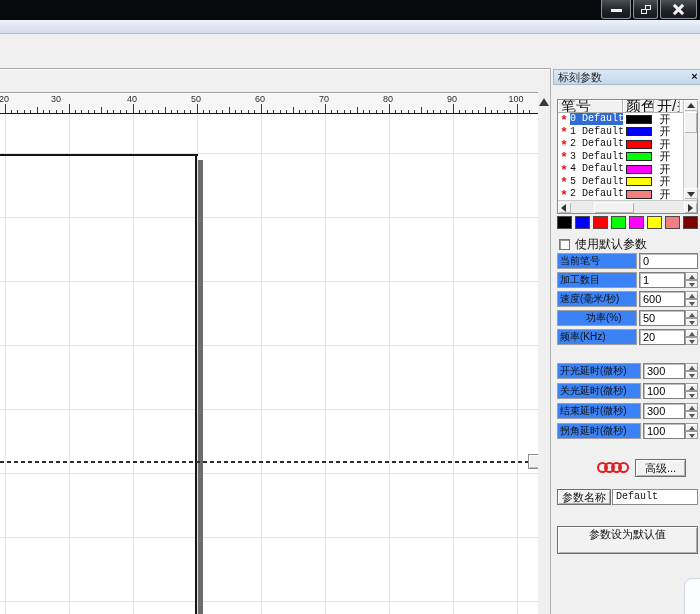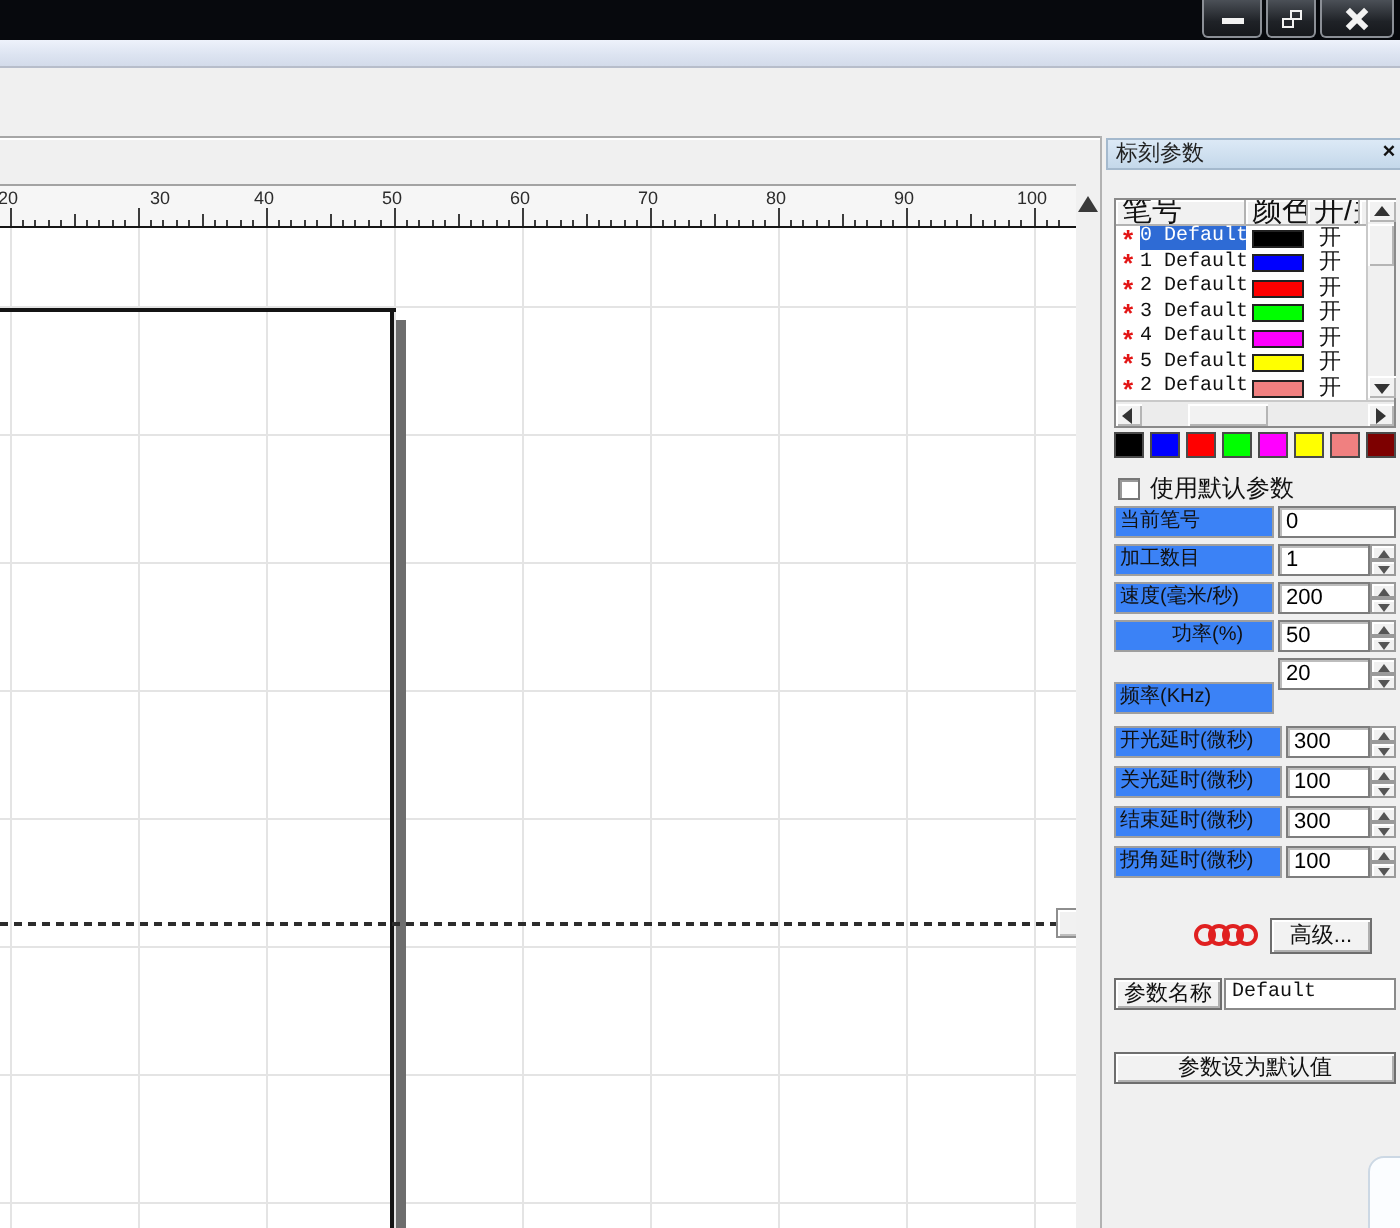--- a/index.html
+++ b/index.html
@@ -129,21 +129,21 @@
   .ring { position:absolute; top:0; width:11px; height:11px; border:2px solid #e02020; border-radius:50%; }
   .btn3d { background:#f2f2f2; border:1px solid #6e6e6e;
     box-shadow:inset 1px 1px 0 #ffffff, inset -1px -1px 0 #b0b0b0;
     font-size:11px; color:#111; text-align:center; cursor:default; }
   #adv-btn { position:absolute; left:84px; top:391px; width:51px; height:18px; line-height:16px; }
   #pname-btn { position:absolute; left:6px; top:421px; width:54px; height:16px; line-height:14px; }
   #pname-field { position:absolute; left:61px; top:421px; width:86px; height:16px;
     background:#fff; border:1px solid #8a8a8a; font-family:"Liberation Mono", monospace;
     font-size:10px; line-height:14px; padding-left:3px; }
   #lib-btn { position:absolute; left:6px; top:440px; width:141px; height:16px; line-height:14px; }
-  #setdef-btn { position:absolute; left:6px; top:458px; width:141px; height:16px; line-height:14px; }
+  #setdef-btn { position:absolute; left:6px; top:458px; width:141px; height:28px; line-height:14px; }
   #corner-box { position:absolute; left:133px; top:510px; width:20px; height:40px;
     background:#fbfdff; border:1px solid #ccd8e4; border-radius:8px 0 0 0; }
 </style>
 </head>
 <body>
 
 <div id="stage">
 
   <div class="abs" id="titlebar">
     <div class="winbtns">
@@ -243,21 +243,21 @@
       <span class="tick" style="left: 478.1px; height: 3px;"></span>
       <span class="tick" style="left: 484.5px; height: 6px;"></span>
       <span class="tick" style="left: 490.9px; height: 3px;"></span>
       <span class="tick" style="left: 497.3px; height: 3px;"></span>
       <span class="tick" style="left: 503.7px; height: 3px;"></span>
       <span class="tick" style="left: 510.1px; height: 3px;"></span>
       <span class="tick" style="left: 516.5px; height: 9px;"></span>
       <span class="tick" style="left: 522.9px; height: 3px;"></span>
       <span class="tick" style="left: 529.3px; height: 3px;"></span>
       <span class="rlabel" style="left: 4px;">20</span>
-      <span class="rlabel" style="left: 80px;">30</span>
+      <span class="rlabel" style="left: 56px;">30</span>
       <span class="rlabel" style="left: 132px;">40</span>
       <span class="rlabel" style="left: 196px;">50</span>
       <span class="rlabel" style="left: 260px;">60</span>
       <span class="rlabel" style="left: 324px;">70</span>
       <span class="rlabel" style="left: 388px;">80</span>
       <span class="rlabel" style="left: 452px;">90</span>
       <span class="rlabel" style="left: 516px;">100</span>
     </div>
 
   <div class="abs" id="canvas">
@@ -372,21 +372,21 @@
             <div class="spinbtn u">
               <span class="t"></span>
             </div>
             <div class="spinbtn d">
               <span class="t"></span>
             </div>
           </div>
         </div>
         <div class="paramrow" style="top: 223px;">
           <div class="plabel" style="width: 80px;">速度(毫米/秒)</div>
-          <div class="pfield" style="left: 82px; width: 46px;">200</div>
+          <div class="pfield" style="left: 82px; width: 46px;">600</div>
           <div class="spin" style="left: 128px;">
             <div class="spinbtn u">
               <span class="t"></span>
             </div>
             <div class="spinbtn d">
               <span class="t"></span>
             </div>
           </div>
         </div>
         <div class="paramrow" style="top: 242px;">
@@ -395,21 +395,21 @@
           <div class="spin" style="left: 128px;">
             <div class="spinbtn u">
               <span class="t"></span>
             </div>
             <div class="spinbtn d">
               <span class="t"></span>
             </div>
           </div>
         </div>
         <div class="paramrow" style="top: 261px;">
-          <div class="plabel" style="width: 80px; margin-top: 12px;">频率(KHz)</div>
+          <div class="plabel" style="width: 80px;">频率(KHz)</div>
           <div class="pfield" style="left: 82px; width: 46px;">20</div>
           <div class="spin" style="left: 128px;">
             <div class="spinbtn u">
               <span class="t"></span>
             </div>
             <div class="spinbtn d">
               <span class="t"></span>
             </div>
           </div>
         </div>

